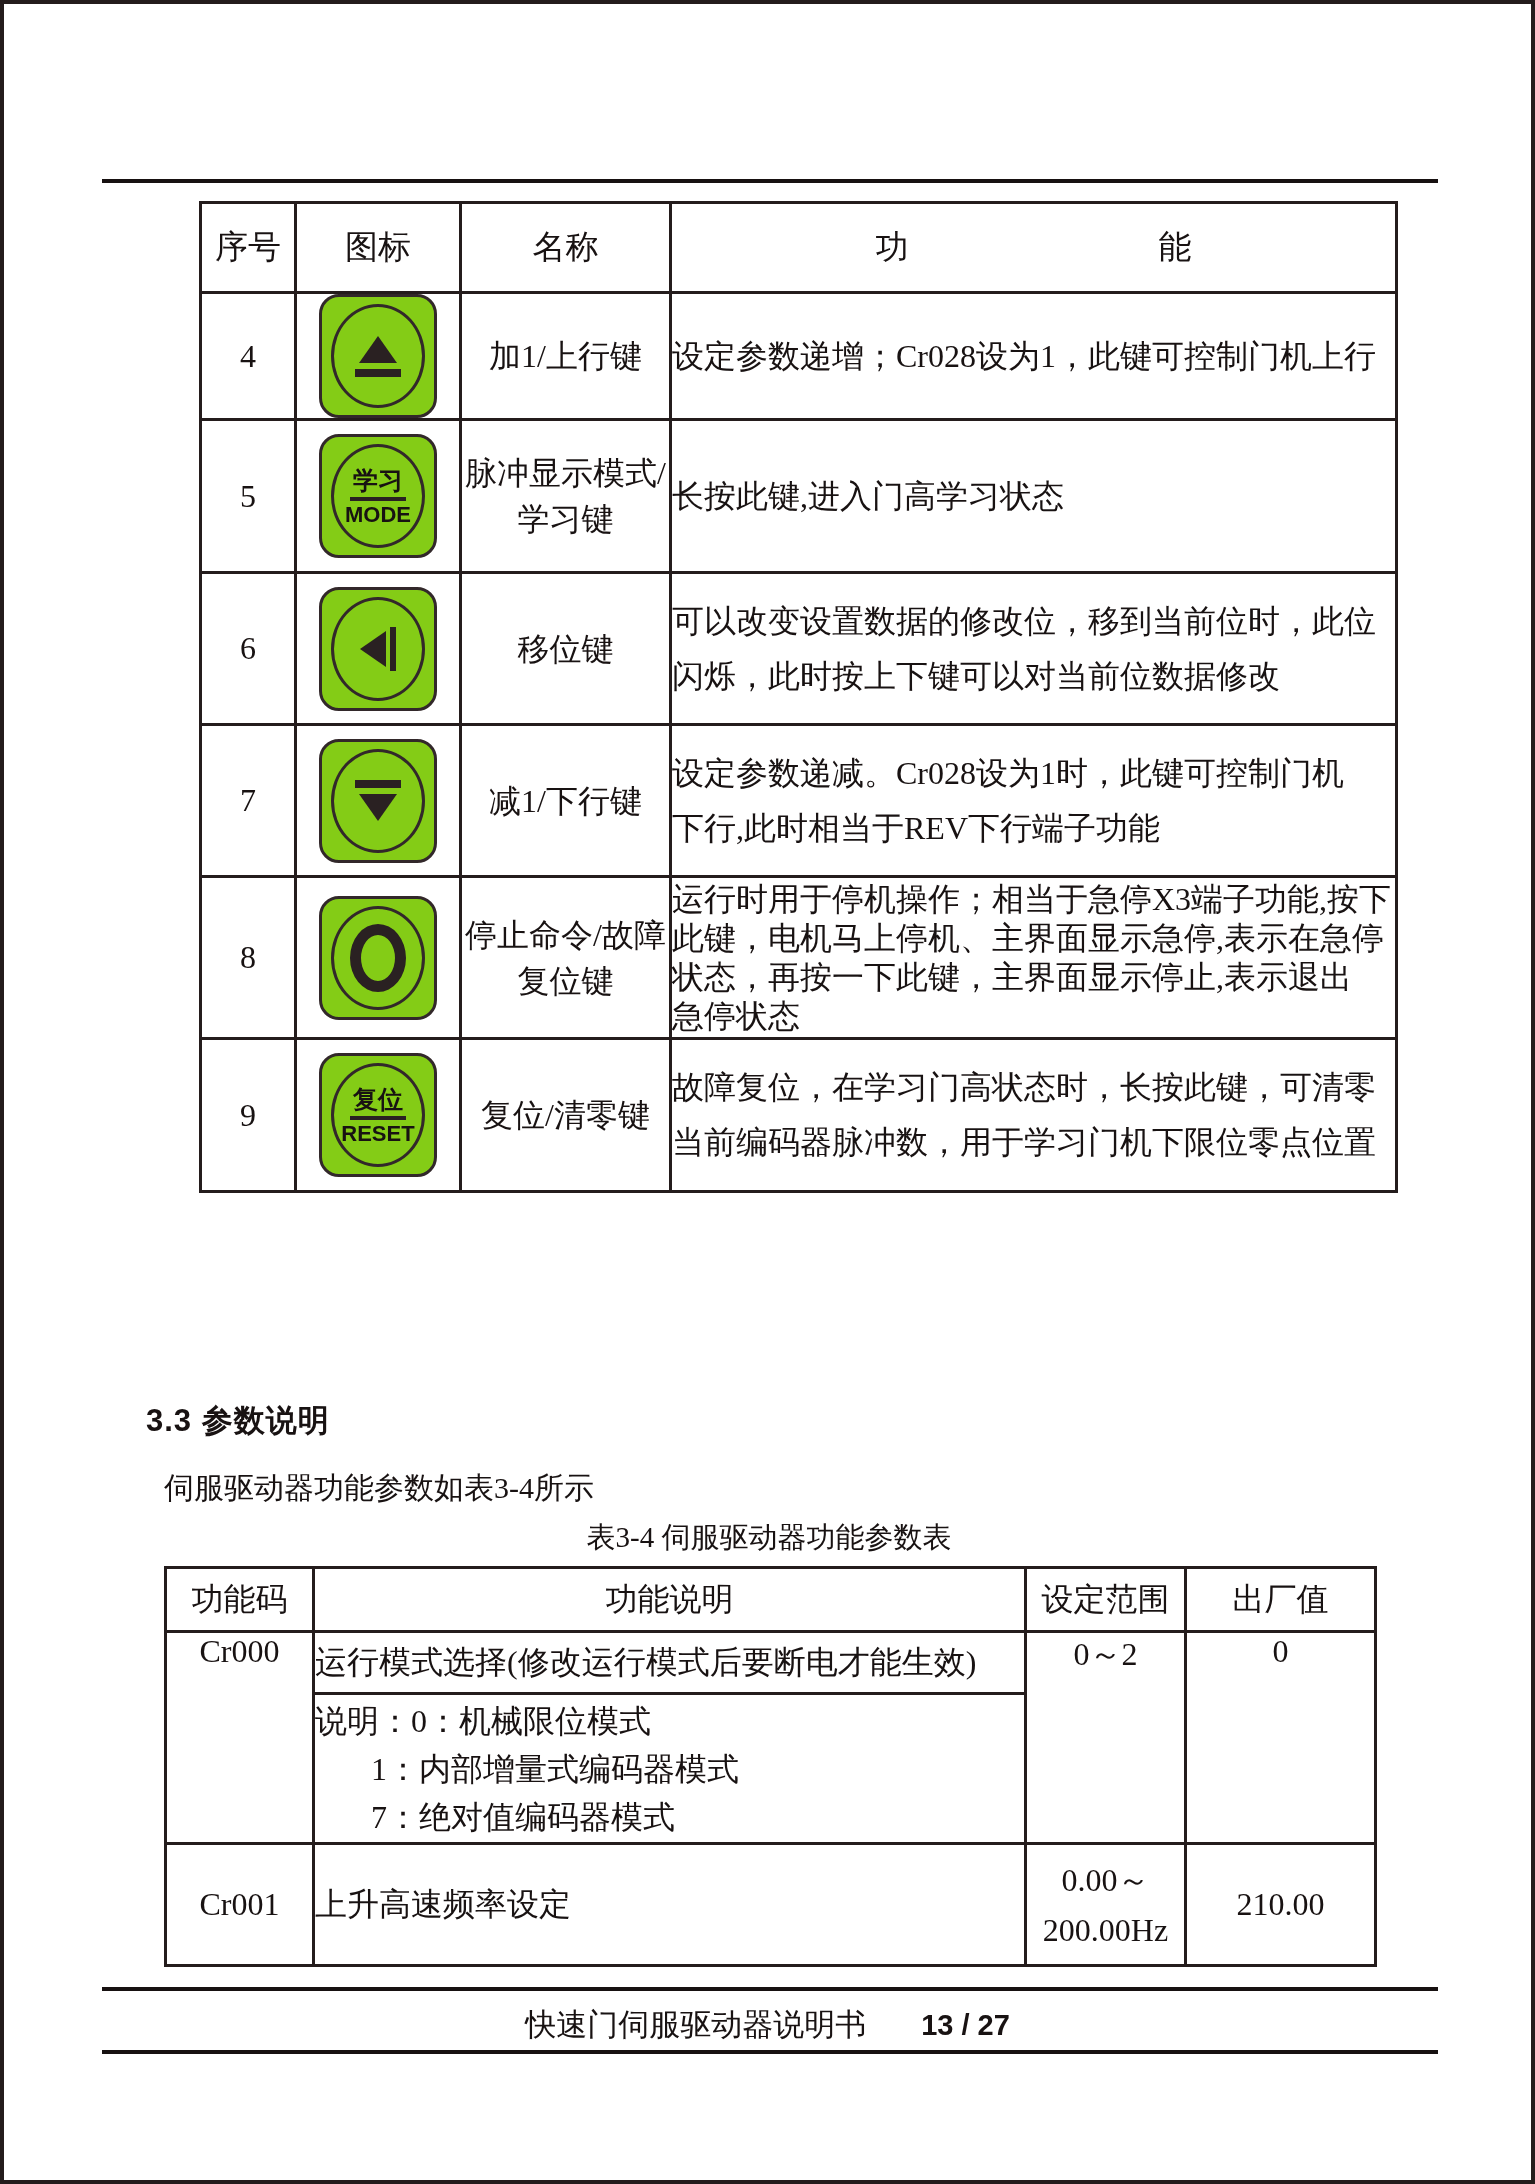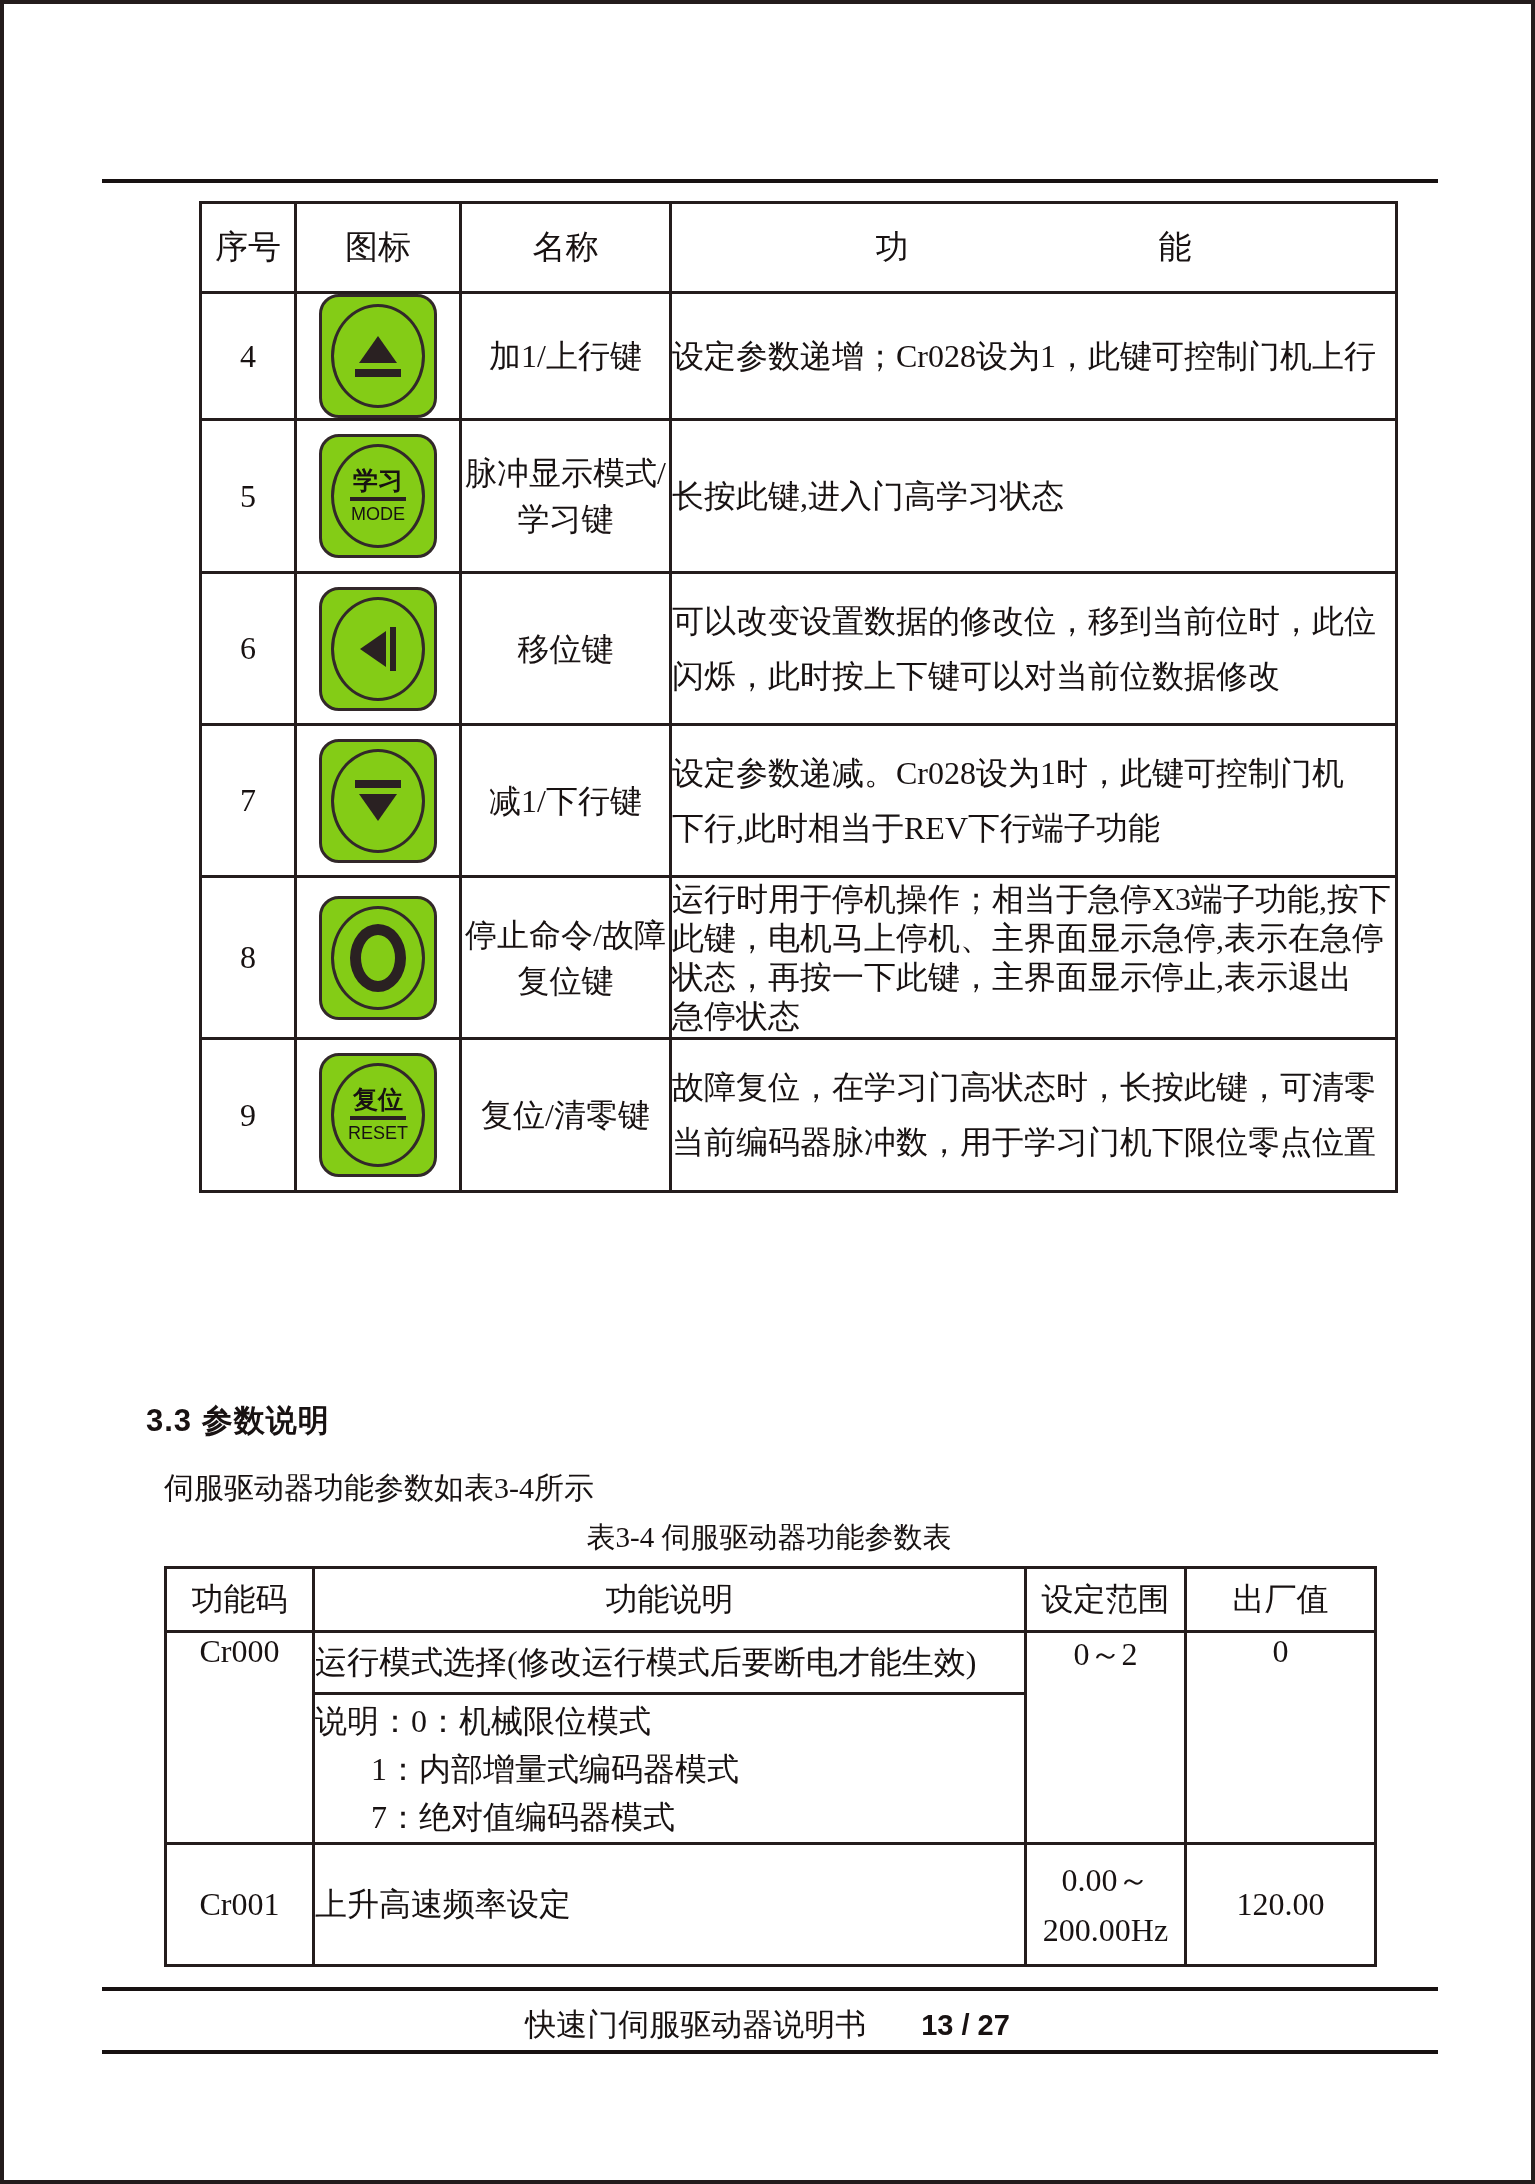--- a/index.html
+++ b/index.html
@@ -43,22 +43,22 @@
   .bar-top{margin:0 0 6px 0;}
   .tri-down{width:0;height:0;border-left:19px solid transparent;border-right:19px solid transparent;
     border-top:27px solid #2a2122;}
   .shift-wrap{display:flex;align-items:center;}
   .tri-left{width:0;height:0;border-top:18px solid transparent;border-bottom:18px solid transparent;
     border-right:26px solid #2a2122;}
   .vbar{width:6px;height:44px;background:#2a2122;margin-left:4px;}
   .ring{width:34px;height:46px;border:11px solid #2a2122;border-radius:50%;}
   .k-top{font-size:25px;font-weight:bold;line-height:27px;white-space:nowrap;}
   .k-div{width:56px;height:4px;background:#2a2122;margin:3px 0;}
-  .k-bottom{font-family:"Liberation Sans","DejaVu Sans",sans-serif;font-size:18px;
-    font-weight:normal;line-height:21px;letter-spacing:0;}
+  .k-bottom{font-family:"Liberation Sans","DejaVu Sans",sans-serif;font-size:22px;
+    font-weight:bold;line-height:21px;letter-spacing:0;}
   .k-bottom-cjk{font-family:inherit;font-size:25px;font-weight:bold;line-height:27px;}
 
   
   .section-heading{position:absolute;top:1396px;left:142px;font-size:31px;font-weight:bold;
     font-family:"Liberation Sans","DejaVu Sans",sans-serif;letter-spacing:1px;}
   .section-intro{position:absolute;top:1464px;left:160px;font-size:30px;}
   .table-caption{position:absolute;top:1514px;left:160px;width:1210px;text-align:center;font-size:29px;}
 
   
   .params-table{position:absolute;top:1562px;left:160px;border-collapse:collapse;
@@ -246,21 +246,21 @@
             <div class="note-indent">7：绝对值编码器模式</div>
           </td>
         </tr>
         <tr class="pr-last">
           <td class="code2">Cr001</td>
           <td class="desc-cell">上升高速频率设定</td>
           <td class="range-lines">
             <div>0.00～</div>
             <div>200.00Hz</div>
           </td>
-          <td class="default2">120.00</td>
+          <td class="default2">210.00</td>
         </tr>
       </tbody>
   </table>
 
   <div class="rule rule-f1"></div>
   <div class="footer-text">
     <span>快速门伺服驱动器说明书</span><span class="footer-pg">13 / 27</span>
   </div>
   <div class="rule rule-f2"></div>
 

